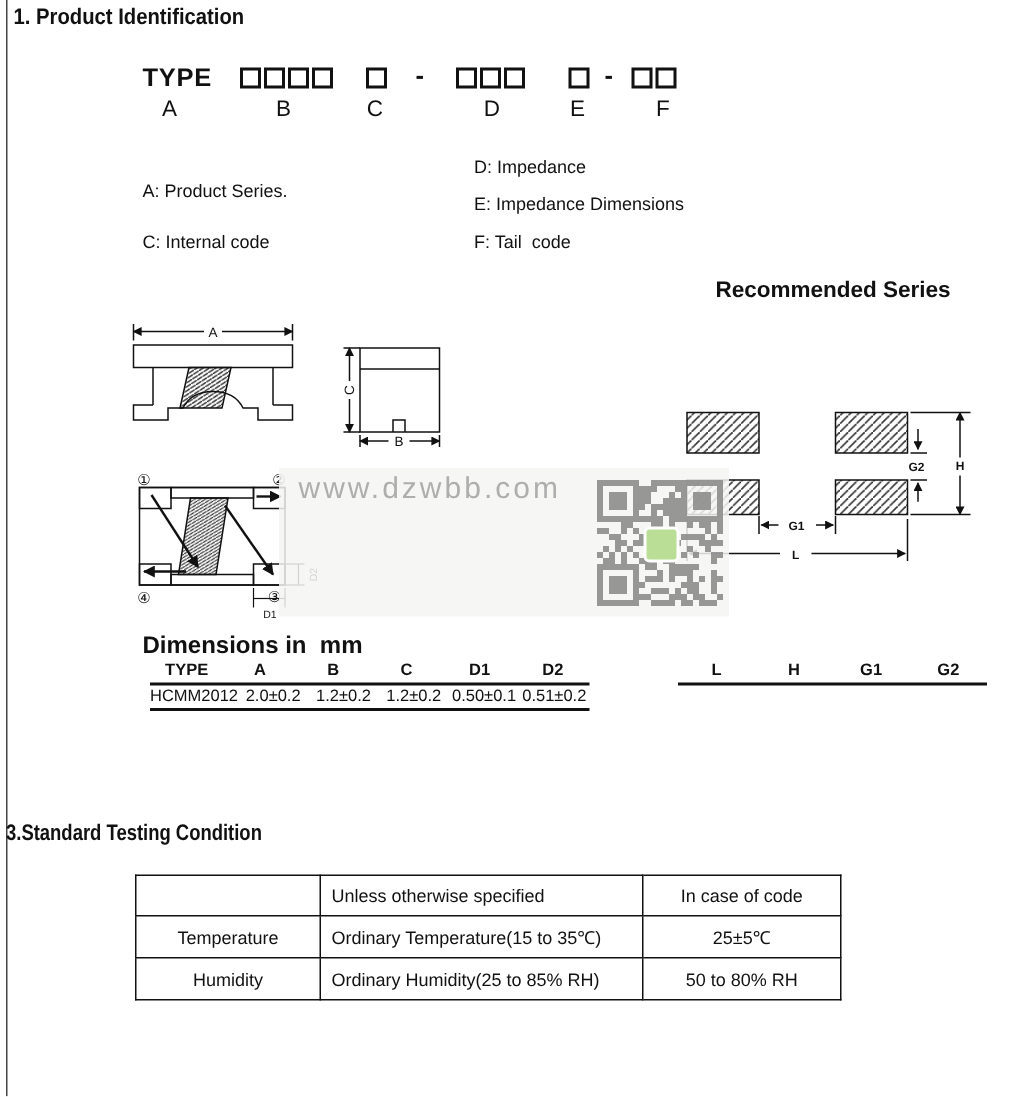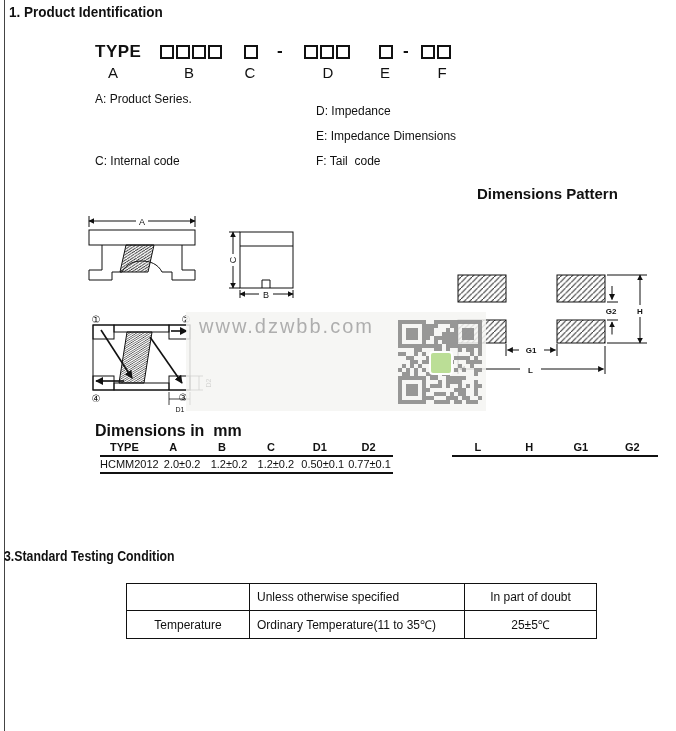--- a/index.html
+++ b/index.html
@@ -19,21 +19,21 @@
   .legend span, .pre{white-space:pre;}
   .legend{font-size:12px;}
   
   .dimtab{font-size:11px;}
   .dimtab .row{display:flex;border-bottom:2px solid #111;align-items:flex-end;}
   .dimtab .row span{flex:1;text-align:center;padding:1px 0 2px 0;white-space:nowrap;}
   .dimtab .hdr span{font-weight:bold;}
   .dims-note{font-size:16px;font-weight:bold;white-space:pre;}
   
   table.testtab{border-collapse:collapse;table-layout:fixed;font-size:12px;}
-  table.testtab, table.testtab td{border:1.4px solid #111;margin-left:36px;}
+  table.testtab, table.testtab td{border:1.4px solid #111;}
   table.testtab td{padding:0;text-align:center;vertical-align:middle;background:#fff;}
   table.testtab td.speccol{text-align:left;padding-left:7px;}
   
   .wm-bg{left:186px;top:312px;width:300px;height:99px;background:rgba(244,244,242,.85);}
   .wm-url{left:199px;top:315px;font-size:20px;letter-spacing:2px;color:#ababab;opacity:.95;}
   .wm-brand{left:200px;top:340px;font-size:36px;font-weight:bold;color:#cfe8a5;opacity:.95;white-space:nowrap;}
   .wm-tag{left:203px;top:385px;font-size:21px;font-weight:bold;color:#f4a6a1;opacity:.95;white-space:nowrap;}
   #qr{left:398px;top:320px;width:84px;height:84px;opacity:.92;}
   .qm{position:absolute;width:4px;height:4px;background:#8f8f8f;}
   .qr-logo{position:absolute;left:31px;top:31px;width:20px;height:20px;background:#b7dd8f;
@@ -73,27 +73,27 @@
       <div class="pbox"></div>
   </div>
 
   <span class="abs pn-label" style="left:113px;top:64px">A</span>
   <span class="abs pn-label" style="left:189px;top:64px">B</span>
   <span class="abs pn-label" style="left:250px;top:64px">C</span>
   <span class="abs pn-label" style="left:328px;top:64px">D</span>
   <span class="abs pn-label" style="left:385px;top:64px">E</span>
   <span class="abs pn-label" style="left:442px;top:64px">F</span>
 
-  <div class="abs legend" style="left:95px;top:92px"><span>A: Product Series.</span></div>
+  <div class="abs legend" style="left:95px;top:120px"><span>A: Product Series.</span></div>
   <div class="abs legend" style="left:95px;top:154px"><span>C: Internal code</span></div>
   <div class="abs legend" style="left:316px;top:104px"><span>D: Impedance</span></div>
   <div class="abs legend" style="left:316px;top:129px"><span>E: Impedance Dimensions</span></div>
   <div class="abs legend" style="left:316px;top:154px"><span>F: Tail  code</span></div>
 
-  <div class="abs heading" style="left:477px;top:185px">Dimensions Pattern</div>
+  <div class="abs heading" style="left:477px;top:185px">Recommended Series</div>
 
   <svg class="abs" style="left:84px;top:214px" width="115" height="80" viewBox="0 0 115 80">
     <defs>
       <marker id="ar1" viewBox="0 0 10 10" refX="9" refY="5" markerWidth="6" markerHeight="6" orient="auto-start-reverse">
           <path d="M0,0 L10,5 L0,10 z" fill="#111"></path>
         </marker>
       <pattern id="h1" patternUnits="userSpaceOnUse" width="3.2" height="3.2" patternTransform="rotate(12)">
           <path d="M0,3.2 L3.2,0" stroke="#222" stroke-width="0.9"></path>
         </pattern>
     </defs>
@@ -470,21 +470,21 @@
       <span>C</span>
       <span>D1</span>
       <span>D2</span>
     </div>
     <div class="row">
       <span>HCMM2012</span>
       <span>2.0±0.2</span>
       <span>1.2±0.2</span>
       <span>1.2±0.2</span>
       <span>0.50±0.1</span>
-      <span>0.77±0.1</span>
+      <span>0.51±0.2</span>
     </div>
   </div>
 
   <div class="abs dimtab" style="left:452px;top:440px;width:206px">
     <div class="row hdr">
       <span>L</span>
       <span>H</span>
       <span>G1</span>
       <span>G2</span>
     </div>
@@ -495,22 +495,27 @@
   <table class="abs testtab" style="left:90px;top:583px;width:470px">
     <colgroup>
         <col style="width:123px">
         <col style="width:215px">
         <col style="width:132px">
       </colgroup>
     <tbody>
         <tr style="height:27px">
       <td></td>
       <td class="speccol">Unless otherwise specified</td>
-      <td>In part of doubt</td>
+      <td>In case of code</td>
     </tr>
     <tr style="height:28px">
       <td>Temperature</td>
-      <td class="speccol">Ordinary Temperature(11 to 35℃)</td>
+      <td class="speccol">Ordinary Temperature(15 to 35℃)</td>
       <td>25±5℃</td>
+    </tr>
+    <tr style="height:28px">
+      <td>Humidity</td>
+      <td class="speccol">Ordinary Humidity(25 to 85% RH)</td>
+      <td>50 to 80% RH</td>
     </tr>
   </tbody>
     </table>
 </div>
 
 </body></html>

